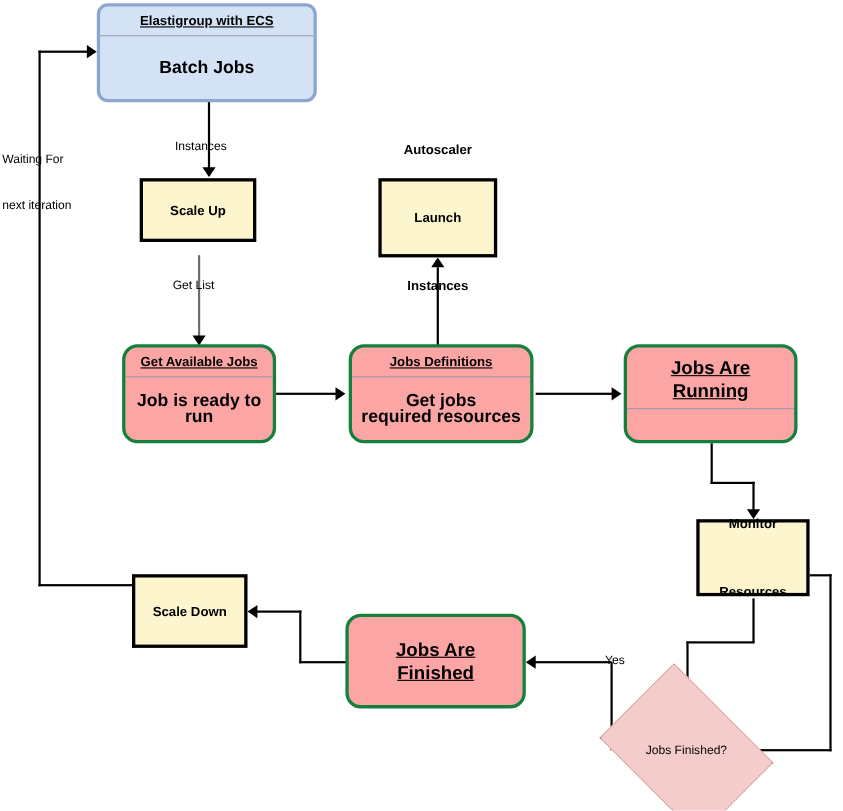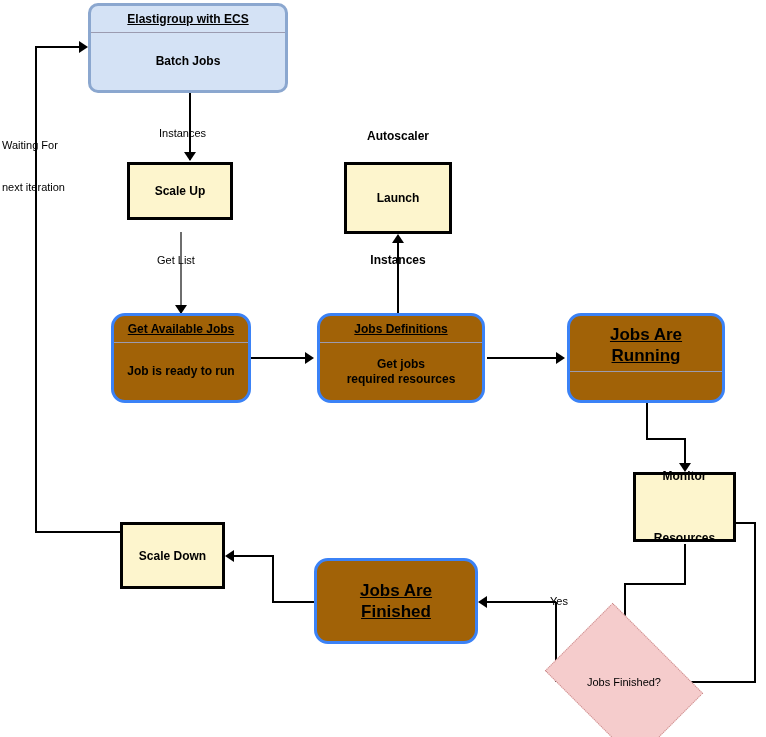--- a/index.html
+++ b/index.html
@@ -7,33 +7,33 @@
   #canvas{position:relative;width:766px;height:737px;overflow:hidden;background:#fff;}
 
   
   .node{position:absolute;box-sizing:border-box;display:flex;flex-direction:column;
         align-items:center;justify-content:center;text-align:center;color:#000;}
 
   
   .proc{background:#fdf5cd;border:3px solid #000;font-weight:bold;font-size:12px;line-height:14px;gap:48px;}
 
   
-  .green{background:#a16207;border:3px solid #3b82f6;border-radius:14px;overflow:hidden;
+  .green{background:#fca5a5;border:3px solid #15803d;border-radius:14px;overflow:hidden;
          justify-content:flex-start;}
 
   
   .blue{background:#d4e2f5;border:3px solid #8ba7cf;border-radius:10px;overflow:hidden;
         justify-content:space-between;}
 
   .n-title{width:100%;box-sizing:border-box;font-weight:bold;font-size:12px;line-height:15px;
            padding:6px 4px 5px 4px;}
   .n-title span{text-decoration:underline;}
   .n-rule{width:100%;height:1px;background:#9b9bb0;flex:none;}
   .n-body{width:100%;box-sizing:border-box;display:flex;align-items:center;justify-content:center;
-          flex:1;font-weight:bold;font-size:12px;line-height:15px;padding:2px 6px;}
+          flex:1;font-weight:bold;font-size:16px;line-height:15px;padding:2px 6px;}
   .big .n-title{font-size:17px;line-height:21px;padding-top:8px;}
 
   
   .diamond{position:absolute;}
   .diamond .shape{position:absolute;inset:0;background:#f5cccc;border:1px dotted #c98b8b;
                   transform:rotate(45deg);}
   .diamond .dlabel{position:absolute;inset:0;display:flex;align-items:center;justify-content:center;
                    font-size:11px;color:#000;}
 
   

